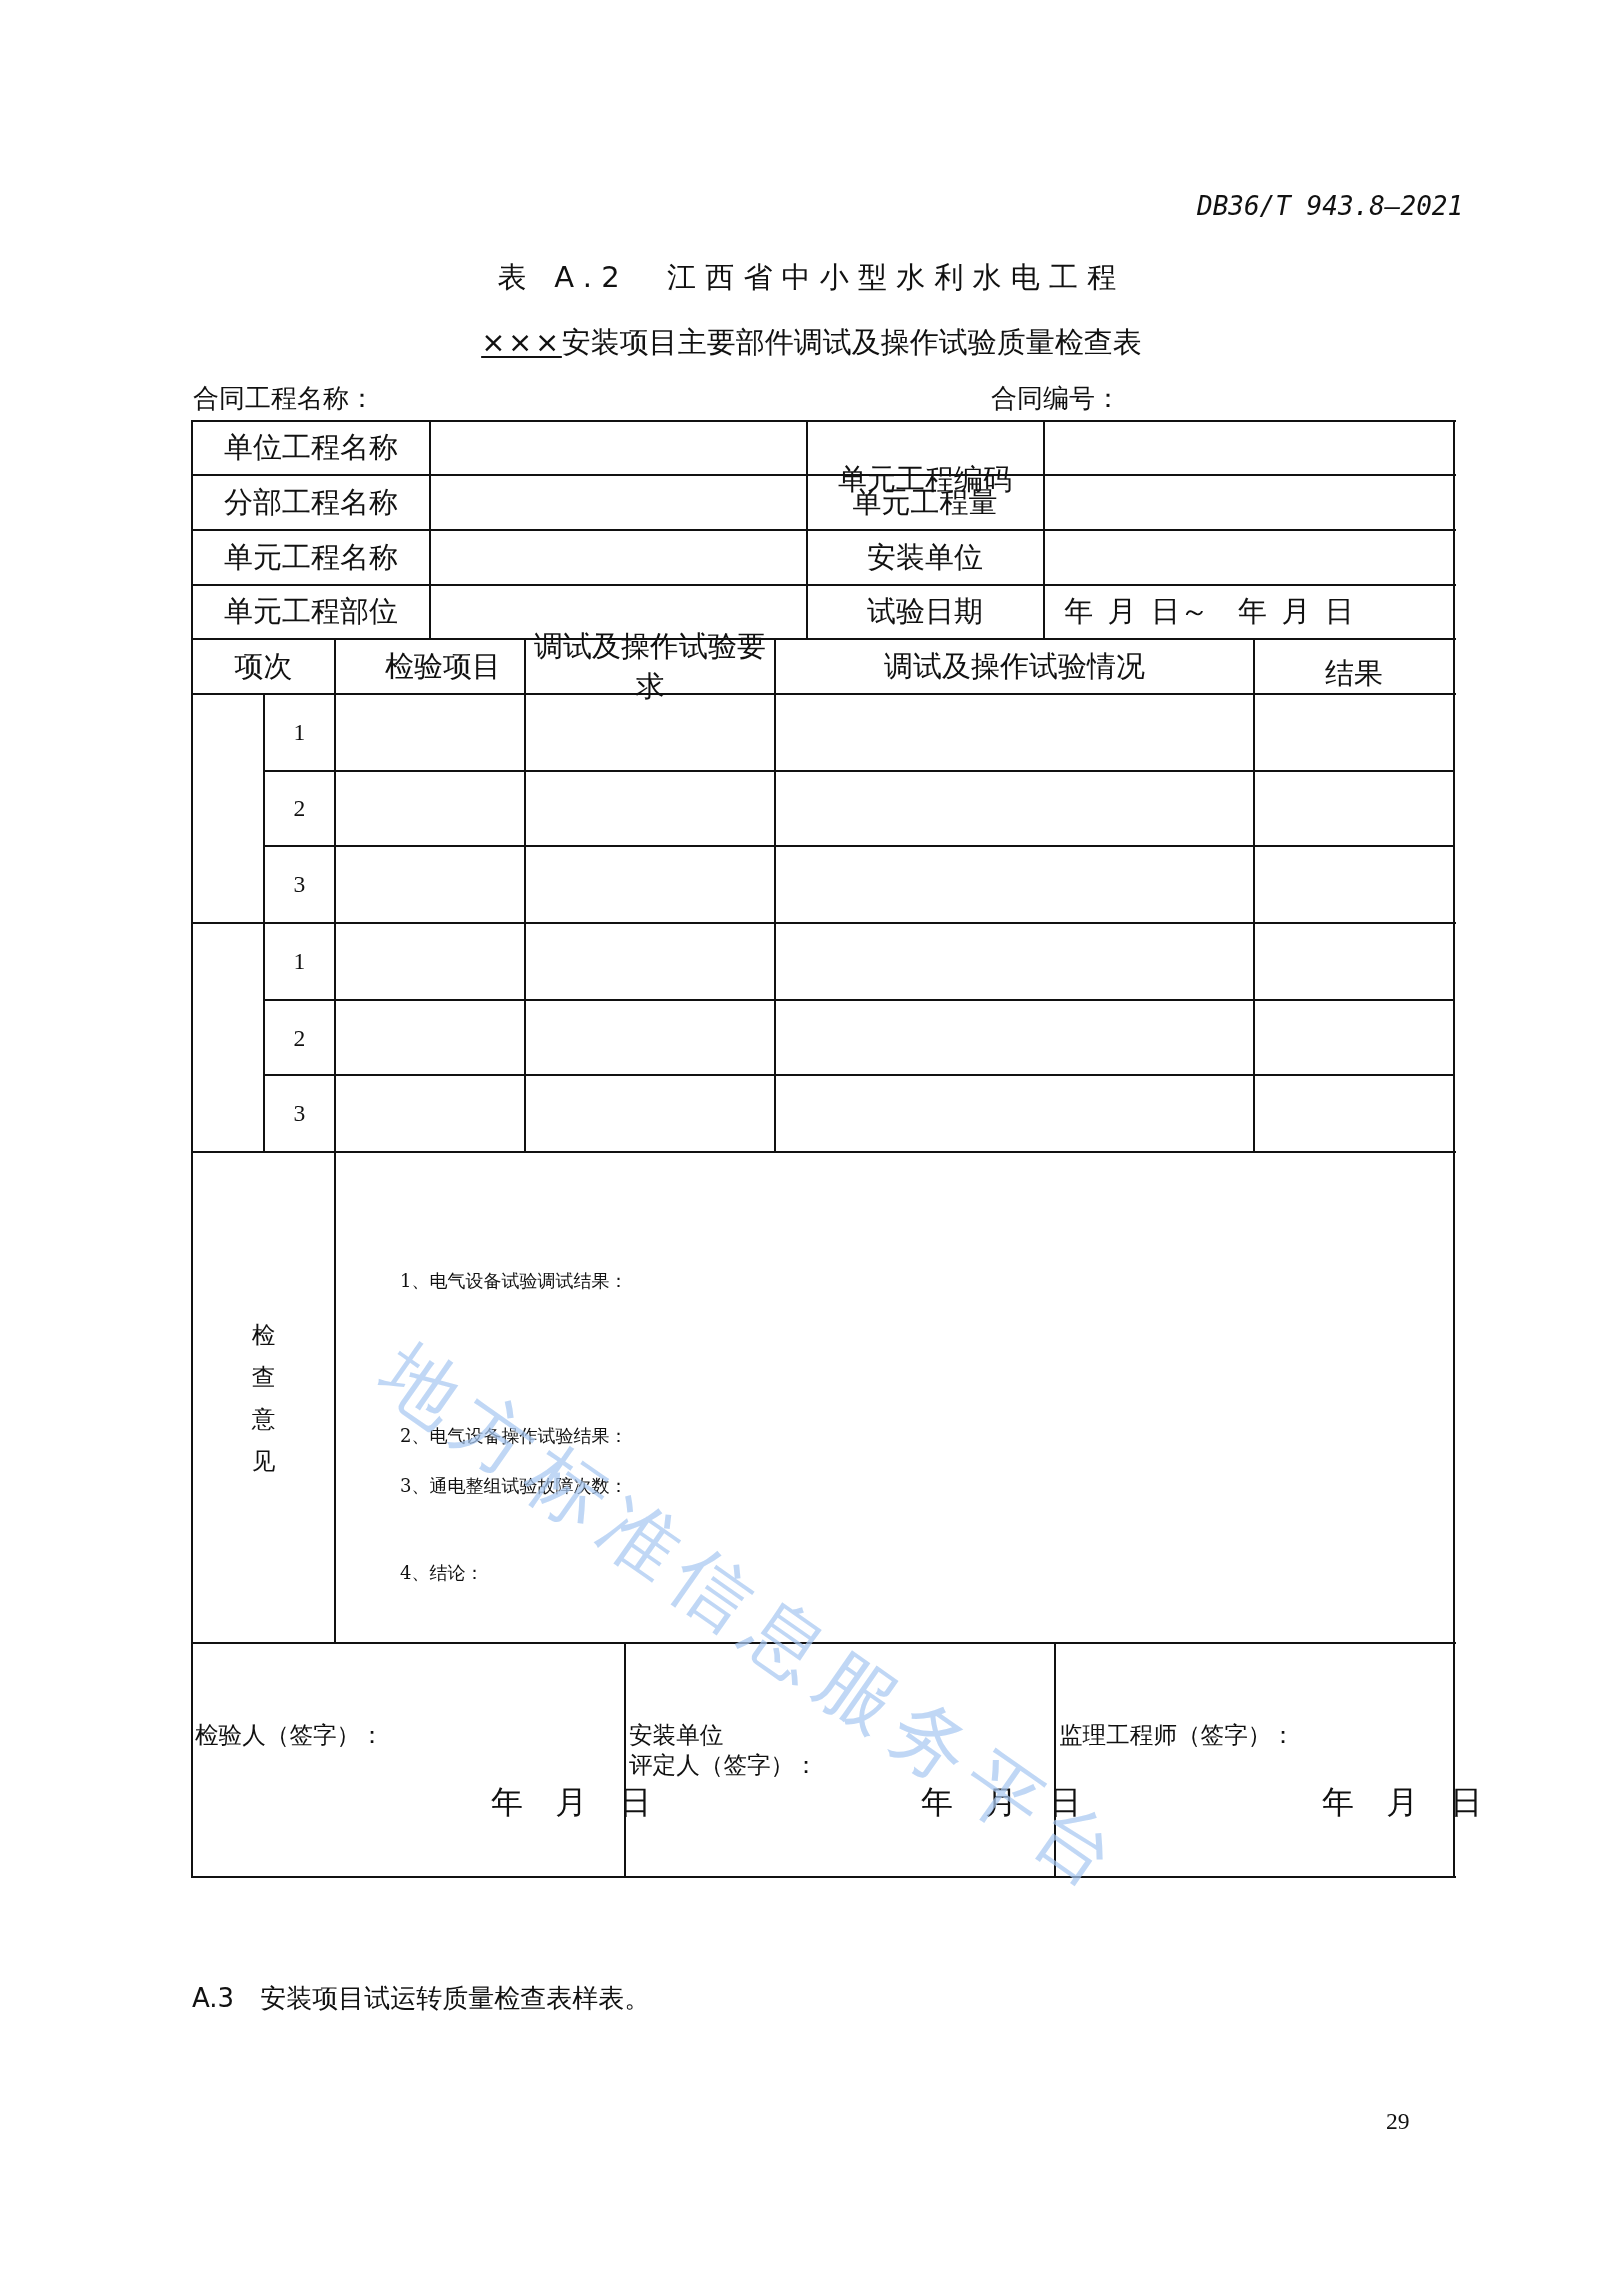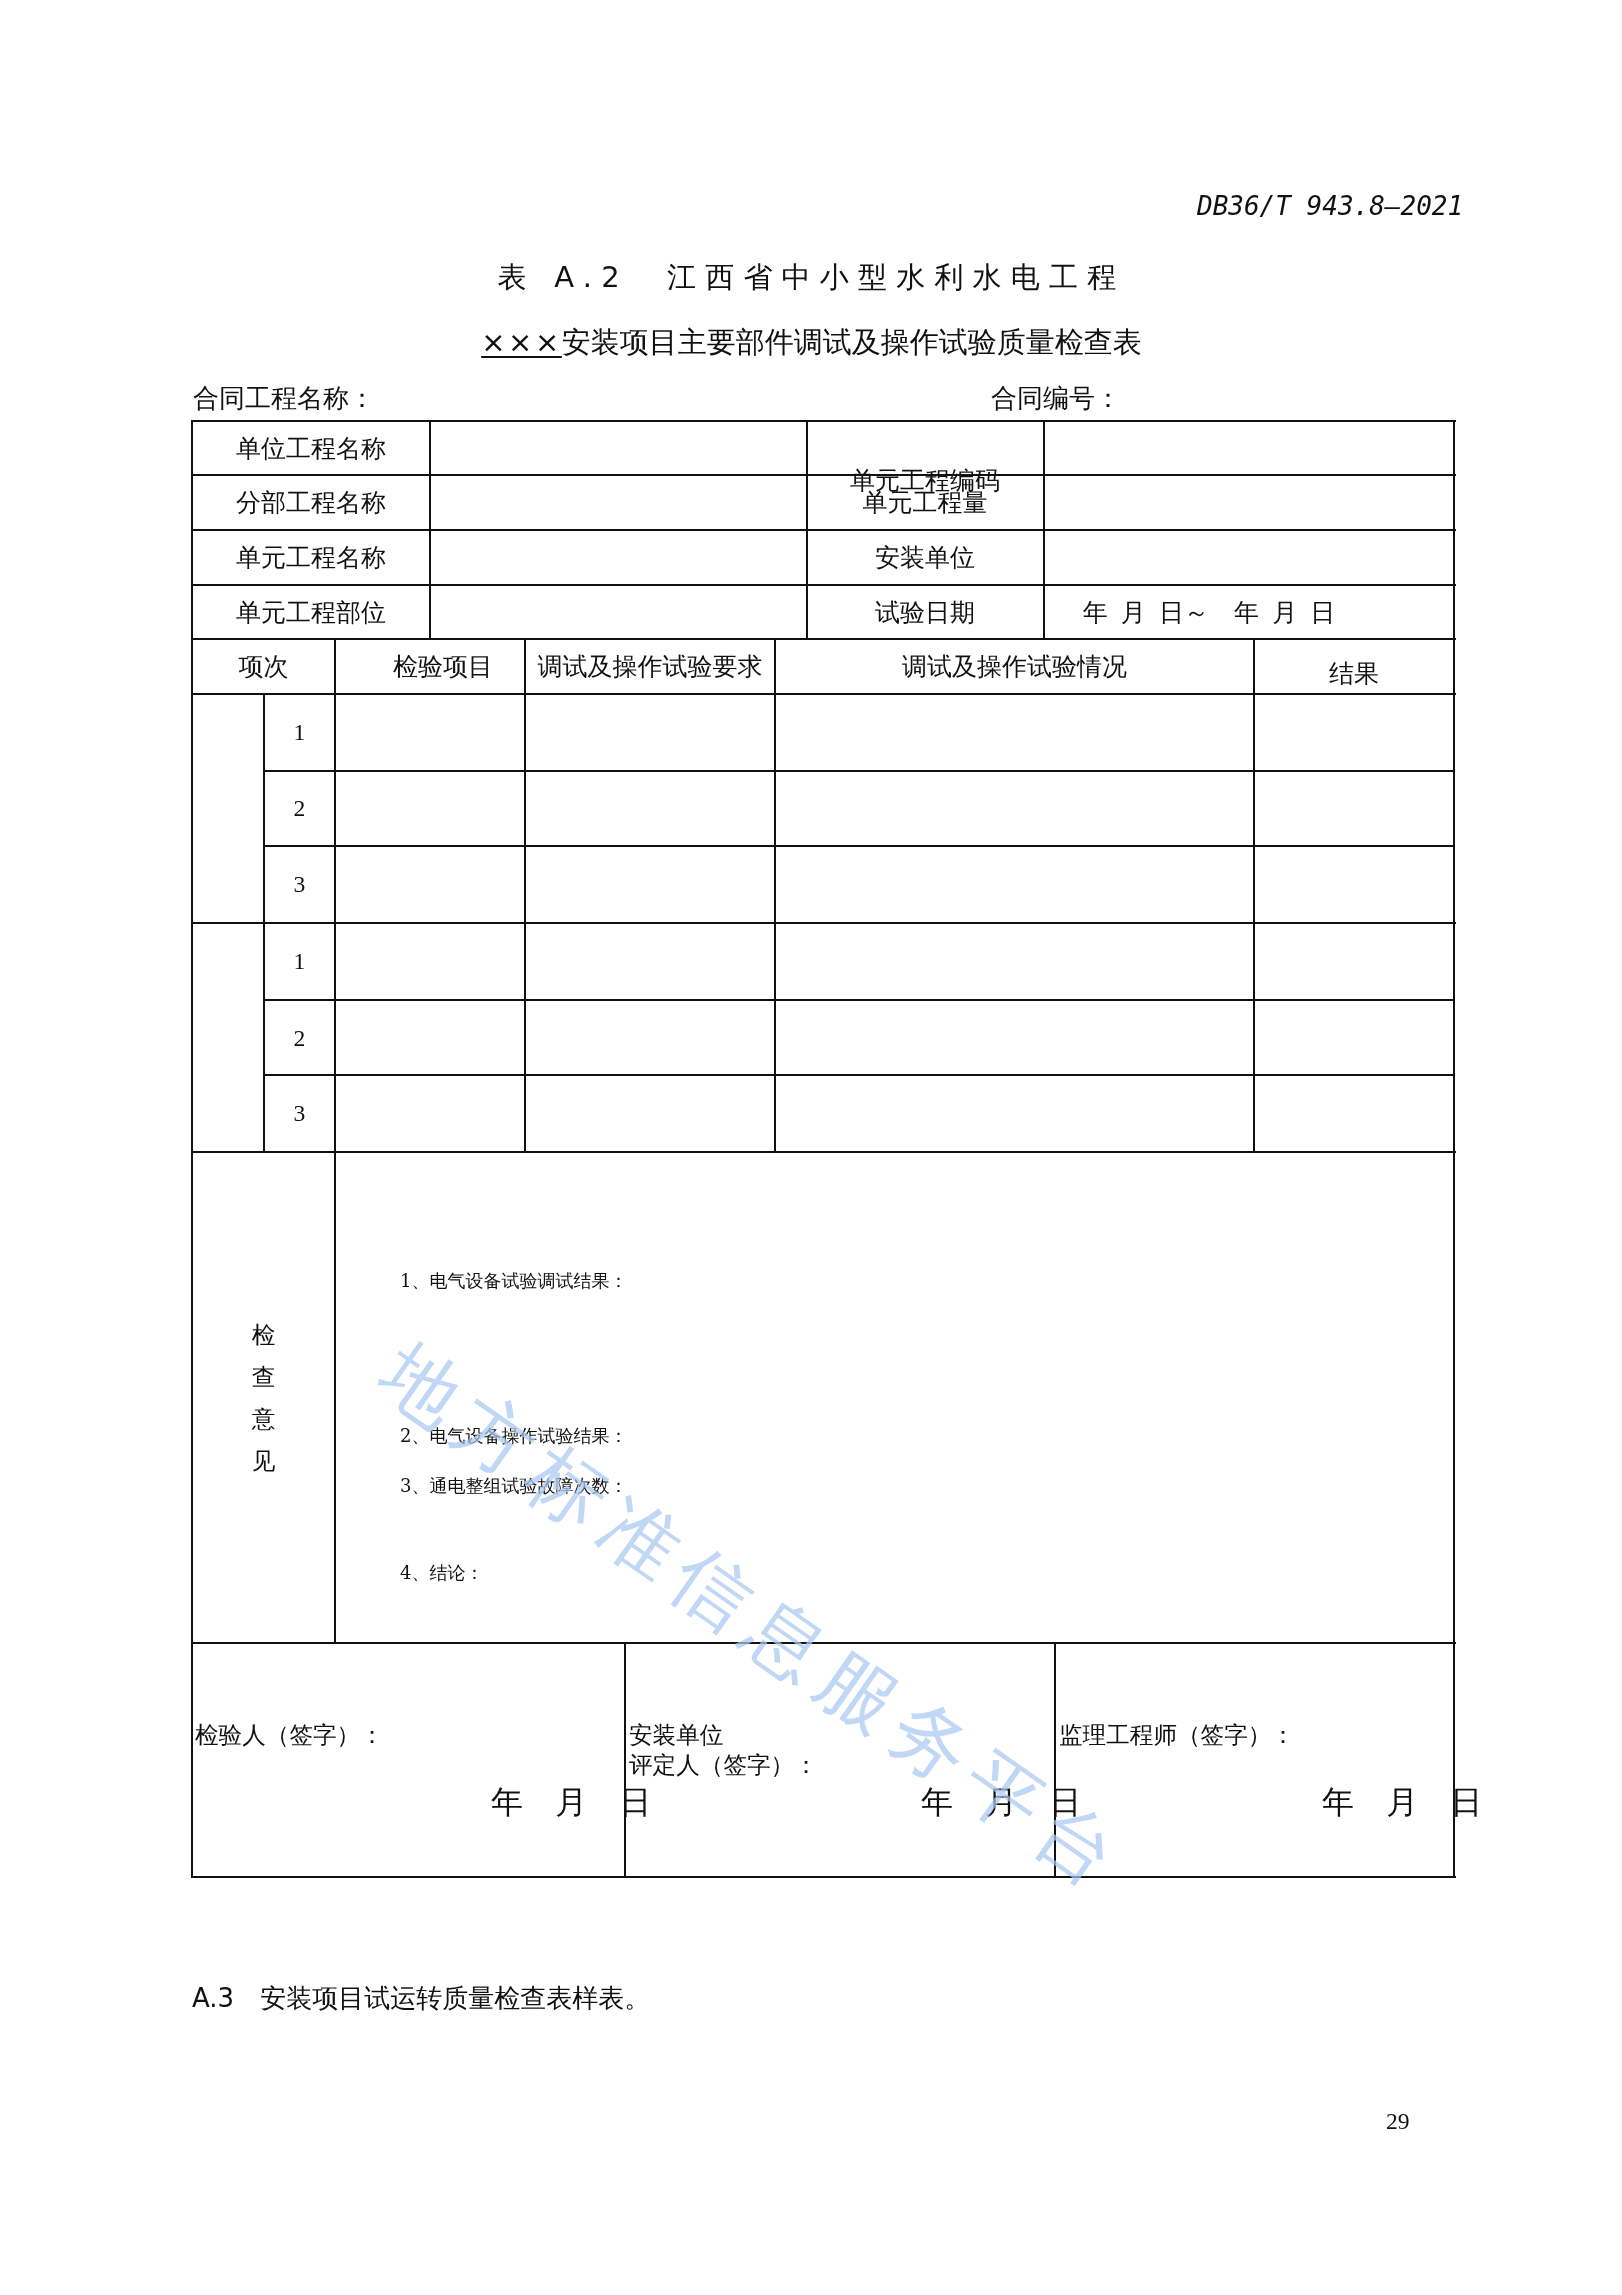--- a/index.html
+++ b/index.html
@@ -11,21 +11,21 @@
   .title1 { left: 0; width: 1623px; top: 258px; text-align: center; font-family: "DejaVu Sans", "Liberation Sans", sans-serif;
             font-size: 29px; letter-spacing: 9.2px; }
   .title2 { left: 0; width: 1623px; top: 323px; text-align: center; font-family: "DejaVu Sans", "Liberation Sans", sans-serif;
             font-size: 29px; }
   .title2 .xxx { text-decoration: underline; text-underline-offset: 3.9px; letter-spacing: 2.6px; }
   .contract-name { left: 193px; top: 381px; font-size: 26px; }
   .contract-no { left: 991px; top: 381px; font-size: 26px; }
   .line-h { position: absolute; height: 2px; background: #111; }
   .line-v { position: absolute; width: 2px; background: #111; }
   .cell { position: absolute; display: flex; align-items: center; justify-content: center;
-          font-size: 25px; text-align: center; }
+          font-size: 29px; text-align: center; }
   .num { font-family: "Liberation Serif", "DejaVu Serif", serif; font-size: 23.6px; }
   .vert { flex-direction: column; line-height: 42px; font-size: 23.6px; }
   .opinion-item { position: absolute; left: 400px; font-size: 18px; }
   .sig-label { position: absolute; font-size: 23.6px; line-height: 30px; }
   .sig-date { position: absolute; font-size: 32px; word-spacing: 22px; }
   .section { left: 192px; top: 1981px; font-family: "DejaVu Sans", "Liberation Sans", sans-serif; font-size: 26px; }
   .page-no { left: 1386px; top: 2108px; font-family: "Liberation Serif", serif; font-size: 23.6px; }
   .watermark { position: absolute; left: 419px; top: 1322px; transform-origin: left top;
                transform: rotate(35deg); font-family: "DejaVu Sans", sans-serif; font-size: 77px;
                color: #a9c9f2; opacity: 0.72; letter-spacing: 11.8px; white-space: nowrap; pointer-events: none; }

